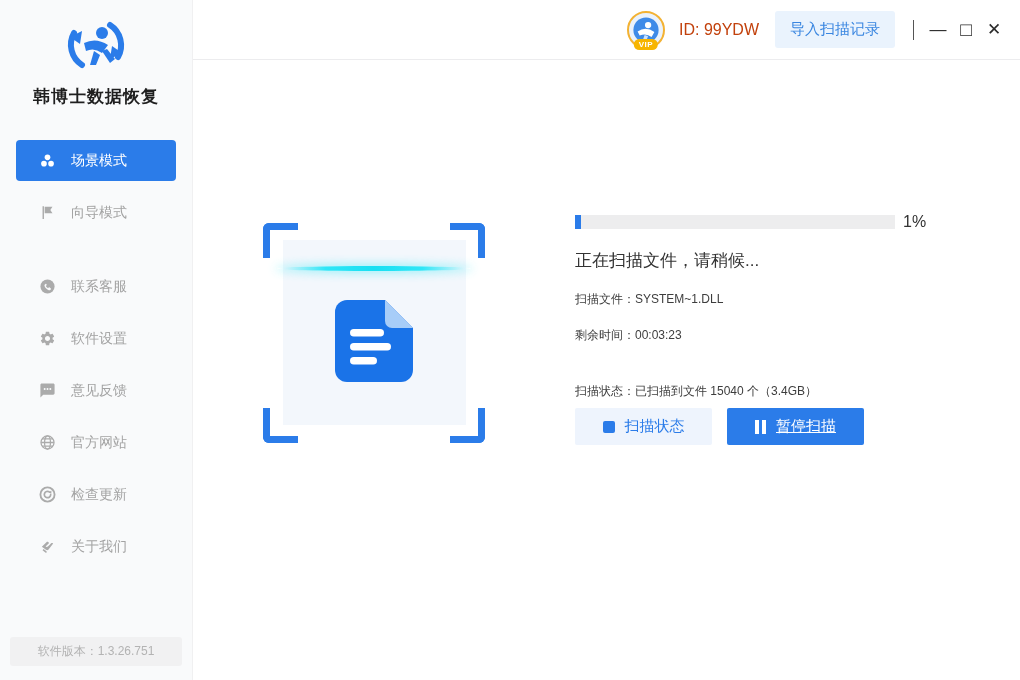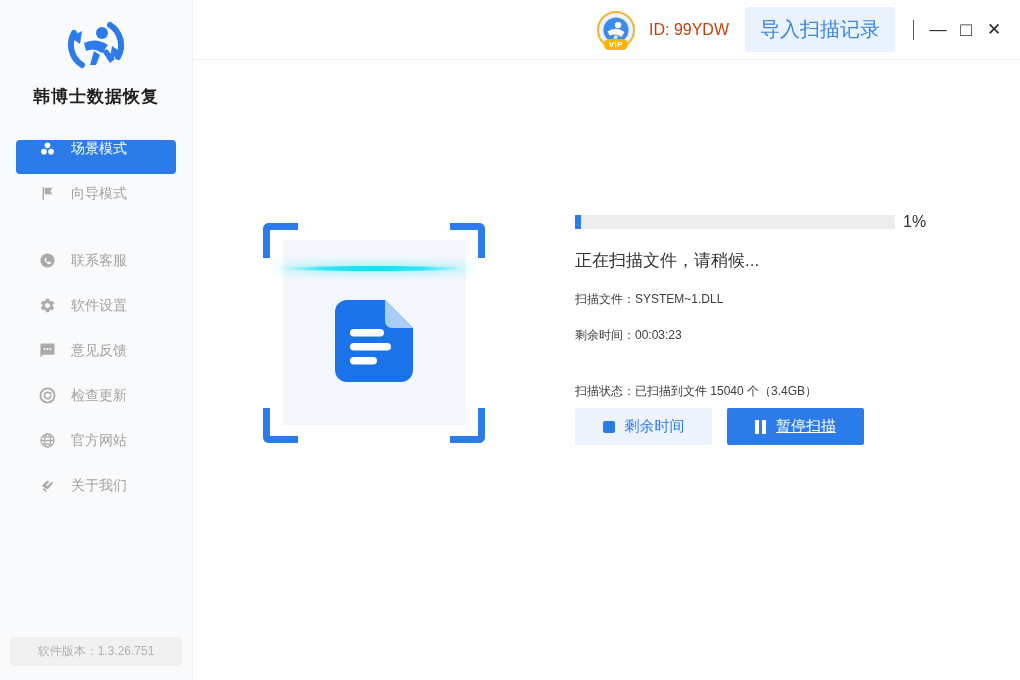--- a/index.html
+++ b/index.html
@@ -11,22 +11,22 @@
 
   
   .sidebar {
     width:193px; height:680px; background:#f9fafb; border-right:1px solid #f0f0f1;
     display:flex; flex-direction:column; align-items:center; position:relative; flex-shrink:0;
   }
   .logo-wrap { margin-top:12px; width:74px; height:66px; display:flex; align-items:center; justify-content:center; }
   .app-title { margin-top:7px; font-size:17px; font-weight:bold; color:#1f1f1f; letter-spacing:1px; }
   .nav { margin-top:32px; width:100%; }
   .nav-item {
-    height:34px; margin:0 16px 11px 16px; border-radius:4px;
-    display:flex; padding-left:23px; gap:15px;
+    height:41px; margin:0 16px 11px 16px; border-radius:4px;
+    display:flex; align-items:center; padding-left:23px; gap:15px;
     font-size:14px; color:#a3a3a3; cursor:pointer;
   }
   .nav-item.active { background:#2b7ce9; color:#ffffff; }
   .nav-item .ic { width:17px; height:17px; display:flex; align-items:center; justify-content:center; flex-shrink:0; }
   .nav-spacer { height:22px; }
   .version-pill {
     position:absolute; bottom:14px; left:10px; right:10px; height:29px;
     background:#f1f1f2; border-radius:3px; display:flex; align-items:center; justify-content:center;
     font-size:12px; color:#b3b3b3;
   }
@@ -43,21 +43,21 @@
     background:#eaf2fc; display:flex; align-items:center; justify-content:center; overflow:hidden;
   }
   .vip-badge {
     position:absolute; left:50%; transform:translateX(-50%); bottom:-1px;
     background:#f7b500; color:#fff; font-size:8px; font-weight:bold;
     padding:1px 5px; border-radius:7px; letter-spacing:.5px;
   }
   .id-label { margin-left:14px; font-size:16px; color:#c2410c; }
   .import-btn {
     margin-left:16px; background:#eaf3fd; color:#3a86e0; border:none; cursor:pointer;
-    font-size:20px; padding:9px 15px; border-radius:3px; font-family:inherit;
+    font-size:15px; padding:9px 15px; border-radius:3px; font-family:inherit;
   }
   .win-sep { width:1px; height:20px; background:#555; margin:0 10px 0 18px; }
   .win-btn {
     width:28px; height:30px; display:flex; align-items:center; justify-content:center;
     font-size:17px; color:#2b2b2b; cursor:pointer; background:none; border:none; font-family:inherit;
   }
   .win-btn.max { font-size:19px; }
 
   
   .content { position:relative; flex:1; background:#fff; }
@@ -165,38 +165,38 @@
             <circle cx="8" cy="10" r="1.4" fill="#f9fafb"></circle>
             <circle cx="12" cy="10" r="1.4" fill="#f9fafb"></circle>
             <circle cx="16" cy="10" r="1.4" fill="#f9fafb"></circle>
           </svg>
       </span>
       <span>意见反馈</span>
     </div>
     <div class="nav-item">
       <span class="ic">
         <svg width="17" height="17" viewBox="0 0 24 24">
-            <circle cx="12" cy="12" r="10" fill="none" stroke="#ababab" stroke-width="2.6"></circle>
-            <path d="M16.5 12a4.5 4.5 0 1 1-2-3.7" fill="none" stroke="#ababab" stroke-width="2.4" stroke-linecap="round"></path>
-            <polygon points="17.5,6.5 17.5,11 13.5,9" class="icon-gray"></polygon>
-          </svg>
-      </span>
-      <span>检查更新</span>
-    </div>
-    <div class="nav-item">
-      <span class="ic">
-        <svg width="17" height="17" viewBox="0 0 24 24">
             <g fill="none" stroke="#ababab" stroke-width="1.8">
               <circle cx="12" cy="12" r="9.2"></circle>
               <ellipse cx="12" cy="12" rx="4.2" ry="9.2"></ellipse>
               <path d="M3 12h18M4.2 7h15.6M4.2 17h15.6"></path>
             </g>
           </svg>
       </span>
       <span>官方网站</span>
+    </div>
+    <div class="nav-item">
+      <span class="ic">
+        <svg width="17" height="17" viewBox="0 0 24 24">
+            <circle cx="12" cy="12" r="10" fill="none" stroke="#ababab" stroke-width="2.6"></circle>
+            <path d="M16.5 12a4.5 4.5 0 1 1-2-3.7" fill="none" stroke="#ababab" stroke-width="2.4" stroke-linecap="round"></path>
+            <polygon points="17.5,6.5 17.5,11 13.5,9" class="icon-gray"></polygon>
+          </svg>
+      </span>
+      <span>检查更新</span>
     </div>
     <div class="nav-item">
       <span class="ic">
         <svg width="17" height="17" viewBox="0 0 24 24">
             <path class="icon-gray" d="M4 12.5 10.5 6c.8-.8 2-.8 2.8 0l1 1-5 5c.9.9 2.3.9 3.2 0l3-3 1.6-1.5c.8-.7 2-.7 2.7.1l.2.2-6.5 8.5c-.9 1.1-2.5 1.3-3.6.4L4 12.5z"></path>
             <path class="icon-gray" d="M6.5 15.5l4 3.2c.5.4.6 1.1.2 1.6-.4.5-1.2.6-1.7.2l-4-3.3 1.5-1.7z"></path>
           </svg>
       </span>
       <span>关于我们</span>
     </div>
@@ -263,21 +263,21 @@
       <div class="detail-line line-time">
         <span>剩余时间：</span><span>00:03:23</span>
       </div>
       <div class="detail-line line-state">
         <span>扫描状态：</span><span>已扫描到文件 15040 个（3.4GB）</span>
       </div>
 
       <div class="buttons-row">
         <button class="btn btn-stop">
           <span class="stop-square"></span>
-          <span>剩余时间</span>
+          <span>扫描状态</span>
         </button>
         <button class="btn btn-pause">
           <span class="pause-bars"></span>
           <span>暂停扫描</span>
         </button>
       </div>
     </div>
 
   </div>
 </div>

